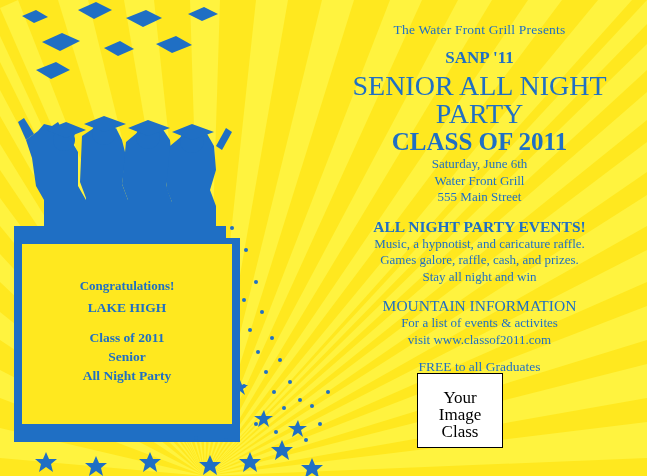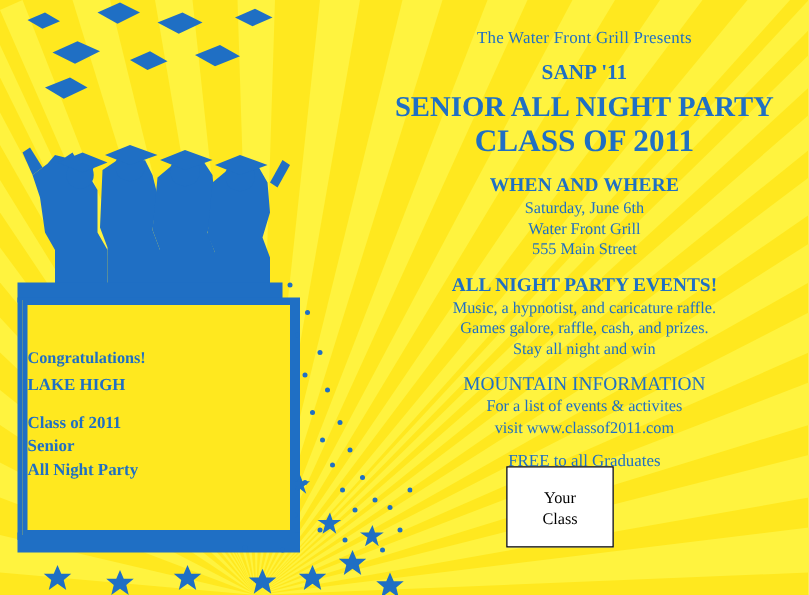--- a/index.html
+++ b/index.html
@@ -33,55 +33,55 @@
   #congrats-box {
     position: absolute;
     left: 18px;
     top: 240px;
     width: 218px;
     height: 188px;
     background: #ffe81f;
     border: 4px solid #1f6fc4;
     box-sizing: border-box;
     color: #1f6fc4;
-    text-align: left;
+    text-align: center;
     font-weight: bold;
     font-size: 13.5px;
     line-height: 19px;
     padding-top: 32px;
     box-sizing: border-box;
   }
   #congrats-box .line { display: block; }
   #congrats-box .first { font-size: 13px; margin-bottom: 3px; }
   #congrats-box .gap { margin-top: 11px; }
 
   
   #right-col {
     position: absolute;
-    left: 300px;
+    left: 312px;
     top: 0;
     width: 335px;
     height: 476px;
     text-align: center;
     color: #1f6fc4;
   }
   .presents {
     margin-top: 22px;
     font-size: 13.5px;
     letter-spacing: .2px;
   }
   .title1 {
     font-size: 17px;
     font-weight: bold;
     line-height: 28px;
     margin-top: 6px;
   }
   .title2 {
-    font-size: 23px;
-    font-weight: bold;
+    font-size: 28px;
+    font-weight: normal;
     line-height: 28px;
   }
   .title3 {
     font-size: 25px;
     font-weight: bold;
     line-height: 28px;
   }
   .section-head {
     font-size: 15.5px;
     font-weight: bold;
@@ -104,26 +104,26 @@
   .free {
     font-size: 13.5px;
     margin-top: 11px;
   }
   
   #image-box {
     position: absolute;
     left: 105px;
     top: 373px;
     width: 86px;
-    height: 65px;
+    height: 75px;
     background: #ffffff;
     border: 1px solid #000000;
     box-sizing: border-box;
     color: #000000;
-    font-size: 13px;
+    font-size: 17px;
     line-height: 17px;
     text-align: center;
     padding-top: 15px;
     box-sizing: border-box;
   }
 </style>
 </head>
 <body>
 
 <div id="card">
@@ -266,35 +266,35 @@
     <span class="line">Senior</span>
     <span class="line">All Night Party</span>
   </div>
 
   <div id="right-col">
     <div class="presents">The Water Front Grill Presents</div>
     <div class="title1">SANP '11</div>
     <div class="title2">SENIOR ALL NIGHT PARTY</div>
     <div class="title3">CLASS OF 2011</div>
 
-    <div class="section-head">WHEN AND WHERE</div>
     <div class="detail">Saturday, June 6th</div>
     <div class="detail">Water Front Grill</div>
     <div class="detail">555 Main Street</div>
 
     <div class="events-head">ALL NIGHT PARTY EVENTS!</div>
     <div class="detail">Music, a hypnotist, and caricature raffle.</div>
     <div class="detail">Games galore, raffle, cash, and prizes.</div>
     <div class="detail">Stay all night and win</div>
 
     <div class="contact-head">MOUNTAIN INFORMATION</div>
     <div class="detail">For a list of events &amp; activites</div>
     <div class="detail">visit www.classof2011.com</div>
 
     <div class="free">FREE to all Graduates</div>
 
     <div id="image-box">
       <div>Your</div>
+      <div>Image</div>
       <div>Class</div>
     </div>
   </div>
 
 </div>
 
 </body></html>

